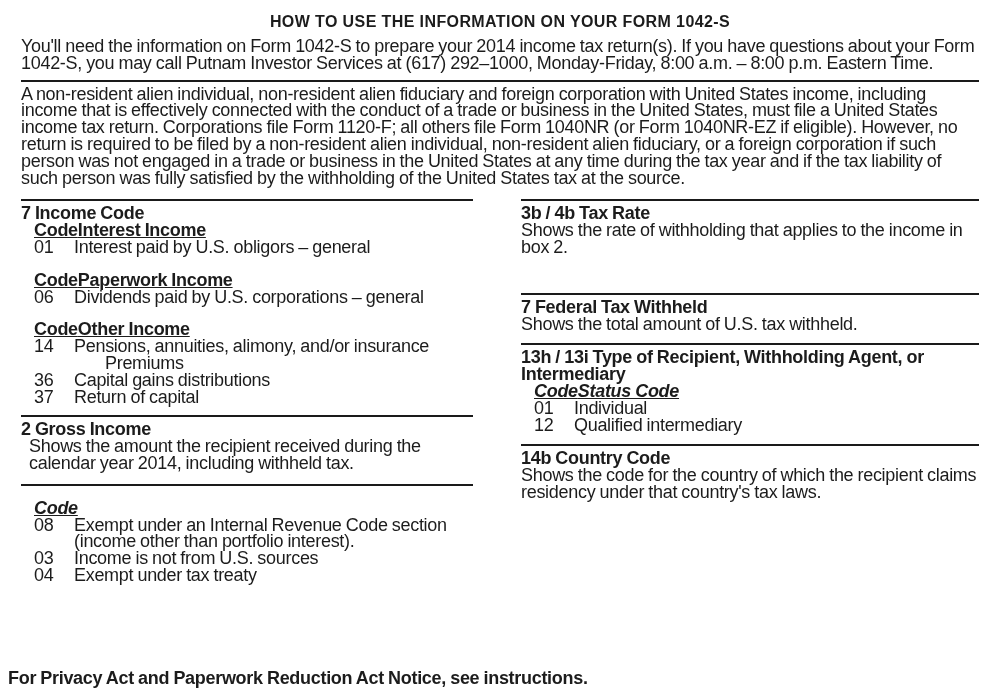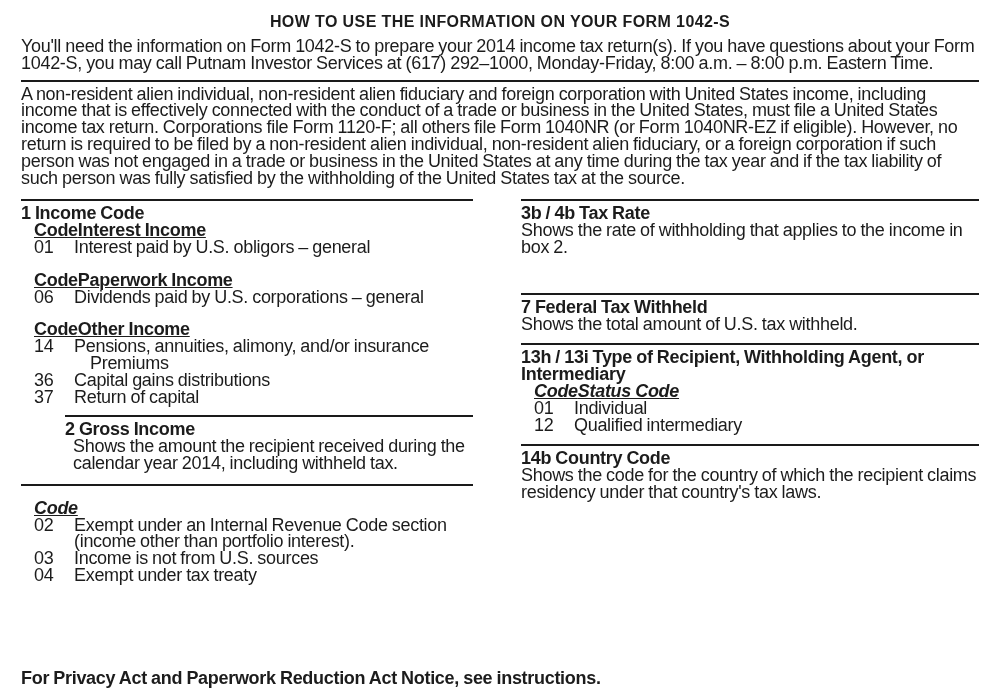--- a/index.html
+++ b/index.html
@@ -39,41 +39,41 @@
   .columns { display: flex; margin-top: 13px; }
   .col-left  { width: 452px; flex: none; }
   .col-gap   { width: 48px; flex: none; }
   .col-right { width: 458px; flex: none; }
 
   .sec .rule { margin-bottom: 4px; }
   .sec-h { font-weight: bold; }
 
   .mb10 { margin-bottom: 10px; }
   .mb11 { margin-bottom: 11px; }
-  .mb12 { margin-bottom: 12px; margin-left: 44px; }
+  .mb12 { margin-bottom: 12px; }
   .mb37 { margin-bottom: 37px; }
 
   .cblock { padding-left: 13px; }
   .crow { display: flex; align-items: baseline; }
   .cc { flex: 0 0 40px; }
   .cd { flex: 1; }
 
   .b { font-weight: bold; }
   .i { font-style: italic; }
   .u { text-decoration: underline; }
 
   .group + .group { margin-top: 16px; }
 
   .indent-sm { padding-left: 8px; }
-  .desc2 { display: block; margin-left: 16px; }
+  .desc2 { display: block; margin-left: 31px; }
   .code-label-solo { margin-top: 14px; }
 
   .footer {
     position: absolute;
-    left: 21px;
+    left: 8px;
     bottom: 13px;
     font-weight: bold;
   }
 </style>
 </head>
 <body>
 
 <div class="page">
 
   <h1 class="title">HOW TO USE THE INFORMATION ON YOUR FORM 1042-S</h1>
@@ -83,21 +83,21 @@
   <div class="rule rule-full"></div>
 
   <p class="body-text">A non-resident alien individual, non-resident alien fiduciary and foreign corporation with United States income, including income that is effectively connected with the conduct of a trade or business in the United States, must file a United States income tax return. Corporations file Form 1120-F; all others file Form 1040NR (or Form 1040NR-EZ if eligible). However, no return is required to be filed by a non-resident alien individual, non-resident alien fiduciary, or a foreign corporation if such person was not engaged in a trade or business in the United States at any time during the tax year and if the tax liability of such person was fully satisfied by the withholding of the United States tax at the source.</p>
 
   <div class="columns">
 
     <div class="col-left">
 
       <section class="sec mb10">
         <div class="rule"></div>
-        <h2 class="sec-h">1 Income Code</h2>
+        <h2 class="sec-h">7 Income Code</h2>
         <div class="cblock">
 
           <div class="group">
             <div class="crow">
               <span class="cc b u">Code</span>
               <span class="cd b u">Interest Income</span>
             </div>
             <div class="crow">
               <span class="cc">01</span>
               <span class="cd">Interest paid by U.S. obligors – general</span>
@@ -143,21 +143,21 @@
         <p class="body-text indent-sm">Shows the amount the recipient received during the calendar year 2014, including withheld tax.</p>
       </section>
 
       <section class="sec">
         <div class="rule"></div>
         <div class="cblock">
           <div class="crow code-label-solo">
             <span class="cc b u i">Code</span>
           </div>
           <div class="crow">
-            <span class="cc">02</span>
+            <span class="cc">08</span>
             <span class="cd">Exempt under an Internal Revenue Code section (income other than portfolio interest).</span>
           </div>
           <div class="crow">
             <span class="cc">03</span>
             <span class="cd">Income is not from U.S. sources</span>
           </div>
           <div class="crow">
             <span class="cc">04</span>
             <span class="cd">Exempt under tax treaty</span>
           </div>

